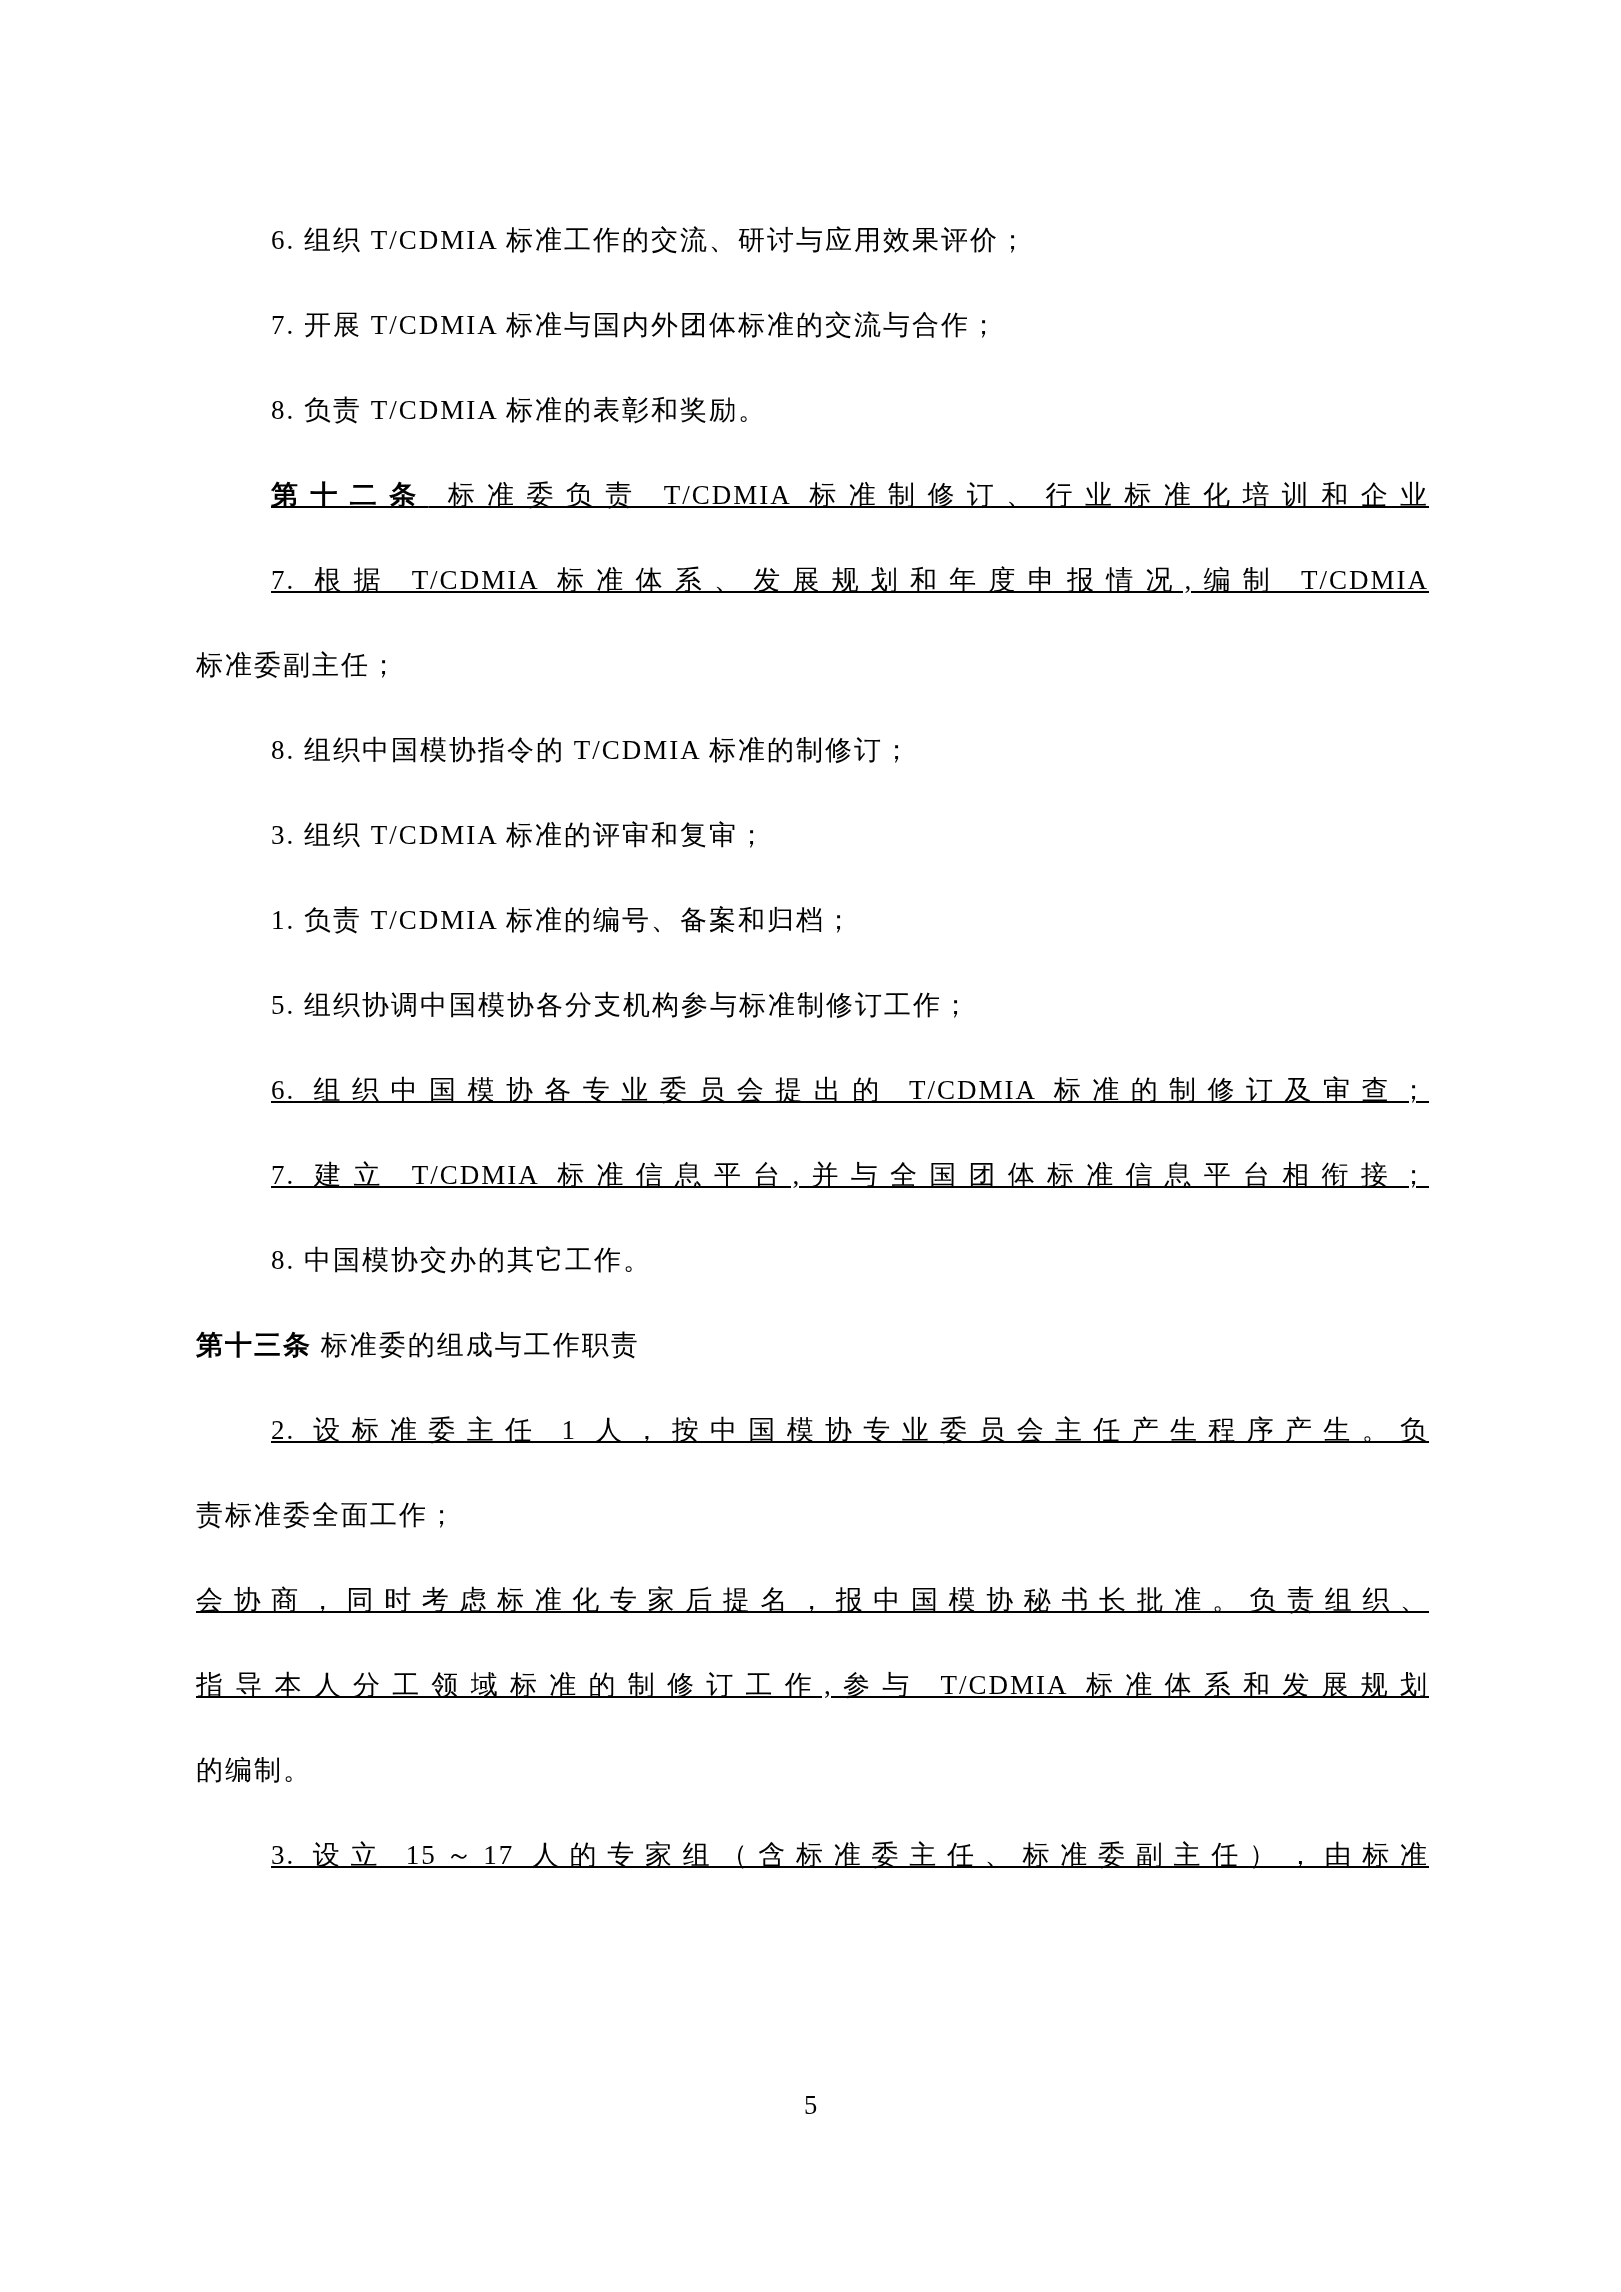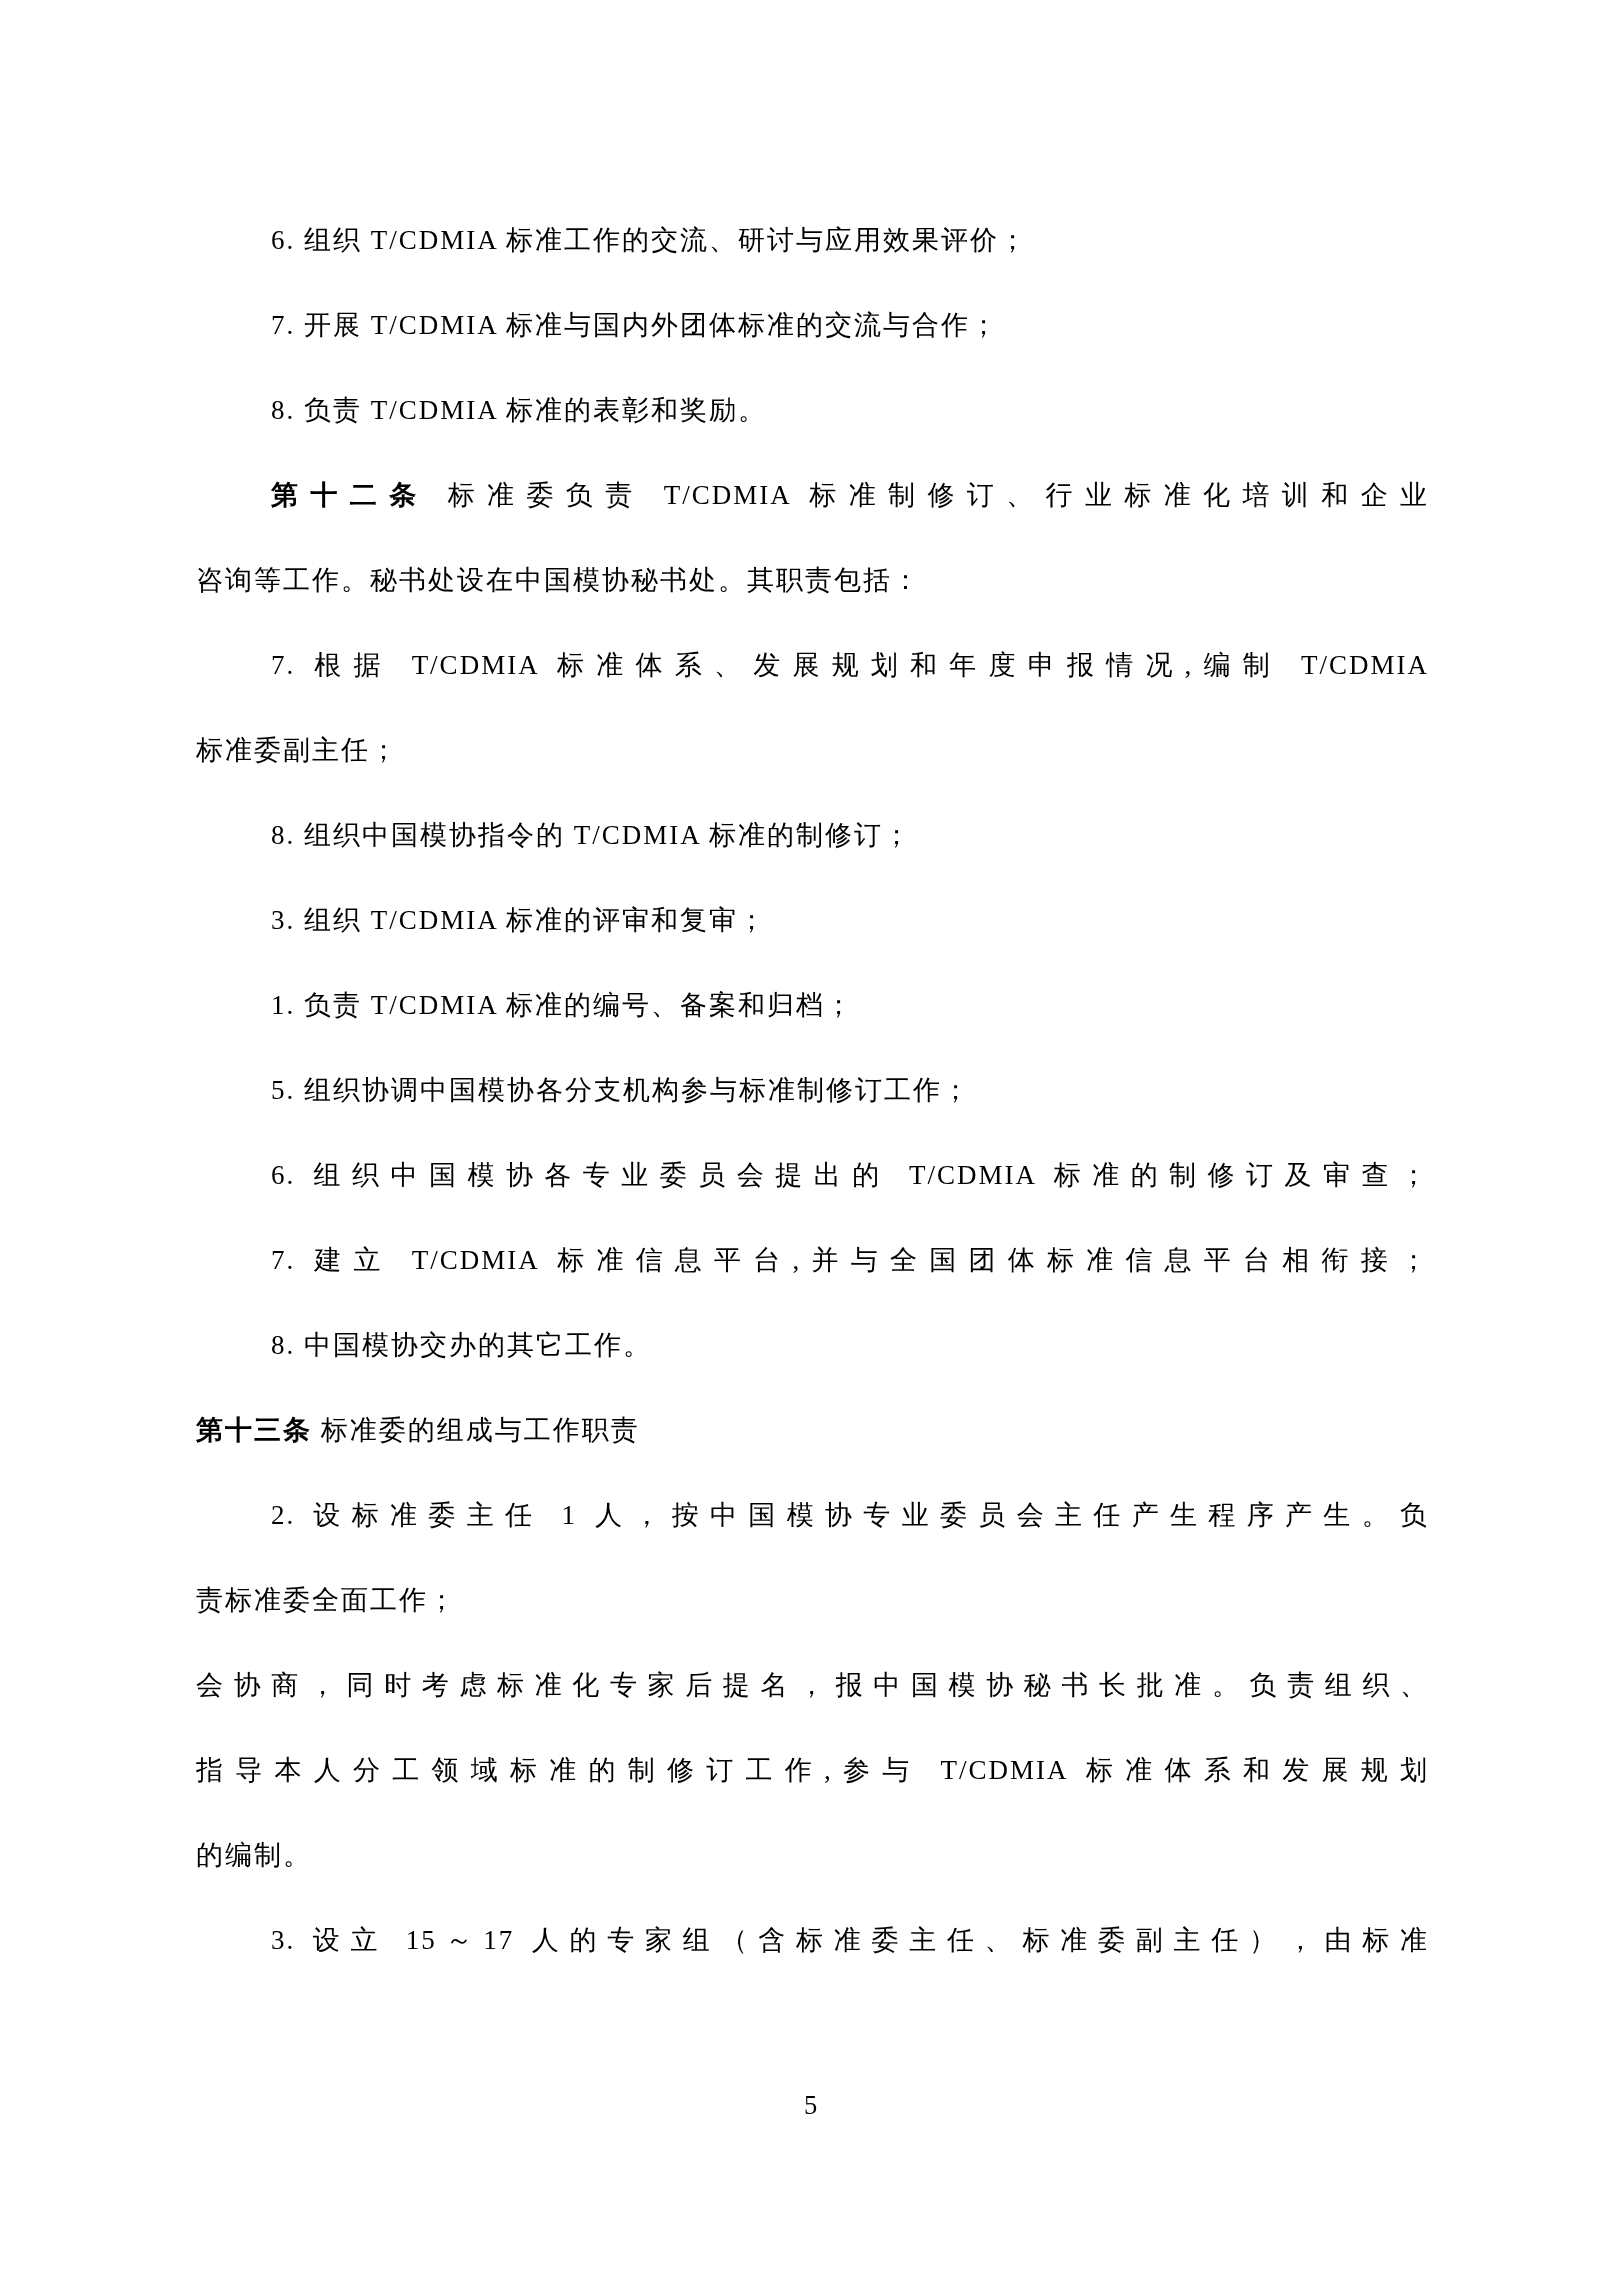--- a/index.html
+++ b/index.html
@@ -32,20 +32,21 @@
     box-sizing: border-box;
   }
   .text-line.indent {
     padding-left: 75px;
   }
   .text-line.justify {
     white-space: nowrap;
     text-align: justify;
     text-align-last: justify;
     text-justify: inter-character;
+    text-decoration: underline;
   }
   .text-line .seg-bold {
     font-weight: bold;
   }
   .page-number {
     position: absolute;
     left: 0;
     top: 2086px;
     width: 100%;
     text-align: center;
@@ -56,21 +57,20 @@
 </style>
 </head>
 <body>
 
 <div class="doc-page">
   <div class="text-column" id="text-column">
       <div class="text-line indent"><span class="seg-regular">6. 组织 T/CDMIA 标准工作的交流、研讨与应用效果评价；</span></div>
       <div class="text-line indent"><span class="seg-regular">7. 开展 T/CDMIA 标准与国内外团体标准的交流与合作；</span></div>
       <div class="text-line indent"><span class="seg-regular">8. 负责 T/CDMIA 标准的表彰和奖励。</span></div>
       <div class="text-line indent justify"><span class="seg-bold">第十二条</span><span class="seg-regular"> 标准委负责 T/CDMIA 标准制修订、行业标准化培训和企业</span></div>
-      <div class="text-line"><span class="seg-regular">咨询等工作。秘书处设在中国模协秘书处。其职责包括：</span></div>
       <div class="text-line indent justify"><span class="seg-regular">7. 根据 T/CDMIA 标准体系、发展规划和年度申报情况,编制 T/CDMIA</span></div>
       <div class="text-line"><span class="seg-regular">标准委副主任；</span></div>
       <div class="text-line indent"><span class="seg-regular">8. 组织中国模协指令的 T/CDMIA 标准的制修订；</span></div>
       <div class="text-line indent"><span class="seg-regular">3. 组织 T/CDMIA 标准的评审和复审；</span></div>
       <div class="text-line indent"><span class="seg-regular">1. 负责 T/CDMIA 标准的编号、备案和归档；</span></div>
       <div class="text-line indent"><span class="seg-regular">5. 组织协调中国模协各分支机构参与标准制修订工作；</span></div>
       <div class="text-line indent justify"><span class="seg-regular">6. 组织中国模协各专业委员会提出的 T/CDMIA 标准的制修订及审查；</span></div>
       <div class="text-line indent justify"><span class="seg-regular">7. 建立 T/CDMIA 标准信息平台,并与全国团体标准信息平台相衔接；</span></div>
       <div class="text-line indent"><span class="seg-regular">8. 中国模协交办的其它工作。</span></div>
       <div class="text-line"><span class="seg-bold">第十三条</span><span class="seg-regular"> 标准委的组成与工作职责</span></div>

